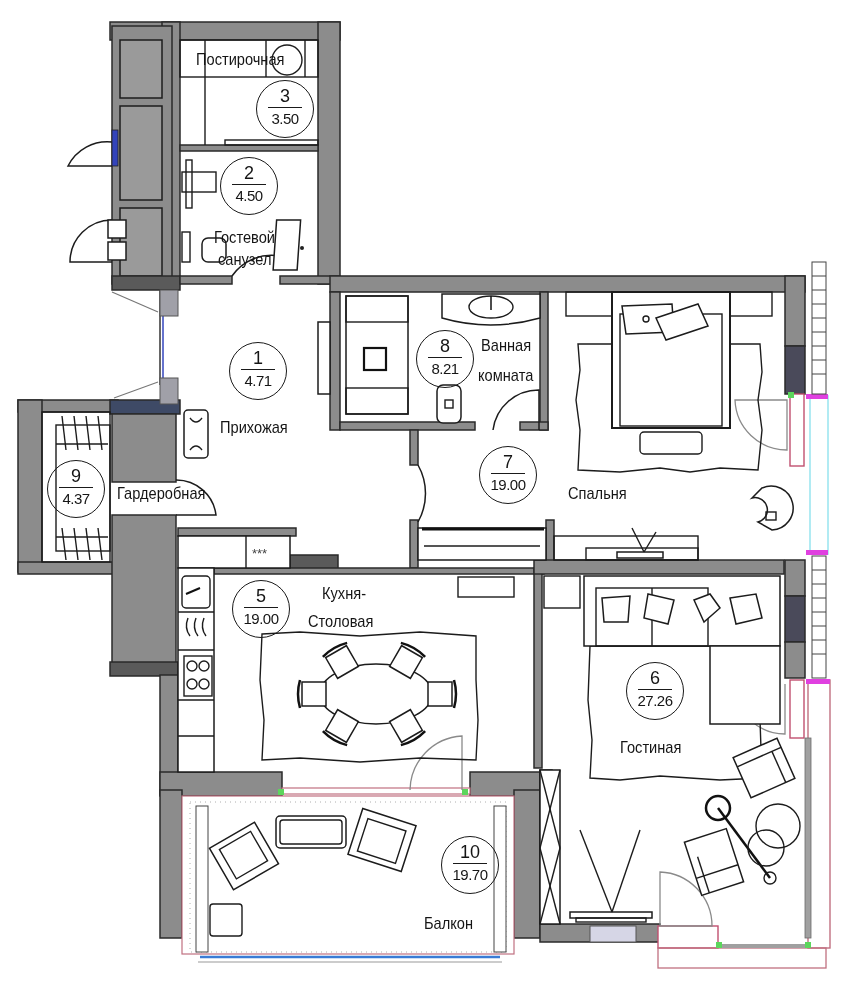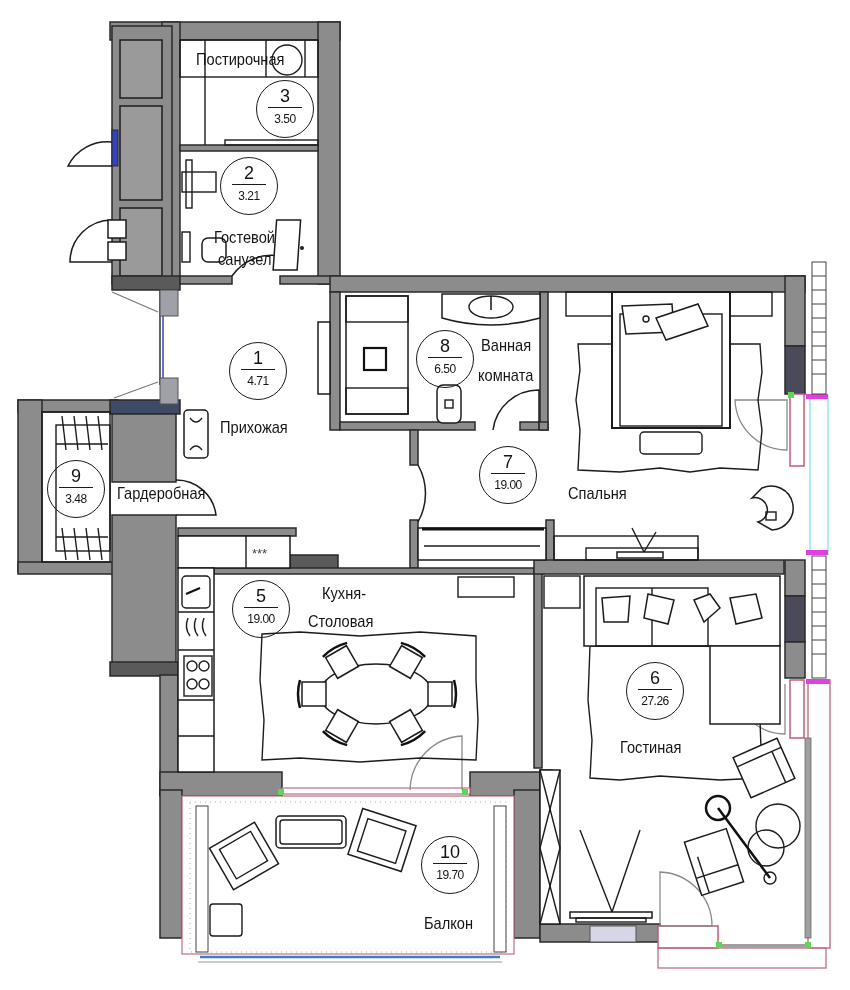--- a/index.html
+++ b/index.html
@@ -10,21 +10,21 @@
   .thin { fill: none; stroke: #1c1c1c; stroke-width: 1.4; }
   .furn { fill: #ffffff; stroke: #1c1c1c; stroke-width: 1.5; }
   .furn-bold { fill: #ffffff; stroke: #111; stroke-width: 2.2; }
   .door-arc { fill: none; stroke: #1c1c1c; stroke-width: 1.5; }
   .door-arc-grey { fill: none; stroke: #8a8a8a; stroke-width: 1.3; }
   .rug { fill: none; stroke: #1c1c1c; stroke-width: 1.4; }
   .room-label { position: absolute; font-family: "Liberation Sans", sans-serif; font-size: 17px; color: #151515; line-height: 19px; white-space: nowrap; transform: scaleX(0.86); transform-origin: left top; }
   .room-tag { position: absolute; width: 58px; height: 58px; border: 1.4px solid #1a1a1a; border-radius: 50%; box-sizing: border-box; text-align: center; font-family: "Liberation Sans", sans-serif; color: #151515; }
   .room-tag .num { display: block; font-size: 18px; line-height: 18px; margin-top: 6px; }
   .room-tag .bar { display: block; width: 34px; height: 1.4px; background: #1a1a1a; margin: 2px auto 1px auto; }
-  .room-tag .area { display: block; font-size: 12px; line-height: 20px; letter-spacing: -0.5px; }
+  .room-tag .area { display: block; font-size: 15px; line-height: 20px; letter-spacing: -0.5px; }
 </style>
 </head>
 <body>
 
 <svg width="850" height="990" viewBox="0 0 850 990">
 
   <rect class="wall" x="110" y="22" width="230" height="18"></rect>
   <rect class="wall" x="318" y="22" width="22" height="262"></rect>
   <rect class="wall" x="162" y="22" width="18" height="262"></rect>
 
@@ -346,29 +346,29 @@
 <div class="room-label" style="left:196px; top:50px;">Постирочная</div>
 <div class="room-tag" style="left:256px; top:80px;">
   <span class="num">3</span>
   <span class="bar"></span>
   <span class="area">3.50</span>
 </div>
 
 <div class="room-tag" style="left:220px; top:157px;">
   <span class="num">2</span>
   <span class="bar"></span>
-  <span class="area">3.21</span>
+  <span class="area">4.50</span>
 </div>
 <div class="room-label" style="left:214px; top:228px;">Гостевой</div>
 <div class="room-label" style="left:218px; top:250px;">санузел</div>
 
 <div class="room-tag" style="left:416px; top:330px;">
   <span class="num">8</span>
   <span class="bar"></span>
-  <span class="area">6.50</span>
+  <span class="area">8.21</span>
 </div>
 <div class="room-label" style="left:481px; top:336px;">Ванная</div>
 <div class="room-label" style="left:478px; top:366px;">комната</div>
 
 <div class="room-tag" style="left:229px; top:342px;">
   <span class="num">1</span>
   <span class="bar"></span>
   <span class="area">4.71</span>
 </div>
 <div class="room-label" style="left:220px; top:418px;">Прихожая</div>
@@ -376,37 +376,37 @@
 <div class="room-tag" style="left:479px; top:446px;">
   <span class="num">7</span>
   <span class="bar"></span>
   <span class="area">19.00</span>
 </div>
 <div class="room-label" style="left:568px; top:484px;">Спальня</div>
 
 <div class="room-tag" style="left:47px; top:460px;">
   <span class="num">9</span>
   <span class="bar"></span>
-  <span class="area">3.48</span>
+  <span class="area">4.37</span>
 </div>
 <div class="room-label" style="left:117px; top:484px;">Гардеробная</div>
 
 <div class="room-tag" style="left:232px; top:580px;">
   <span class="num">5</span>
   <span class="bar"></span>
   <span class="area">19.00</span>
 </div>
 <div class="room-label" style="left:322px; top:584px;">Кухня-</div>
 <div class="room-label" style="left:308px; top:612px;">Столовая</div>
 
 <div class="room-tag" style="left:626px; top:662px;">
   <span class="num">6</span>
   <span class="bar"></span>
   <span class="area">27.26</span>
 </div>
 <div class="room-label" style="left:620px; top:738px;">Гостиная</div>
 
-<div class="room-tag" style="left:421px; top:836px;">
+<div class="room-tag" style="left:441px; top:836px;">
   <span class="num">10</span>
   <span class="bar"></span>
   <span class="area">19.70</span>
 </div>
 <div class="room-label" style="left:424px; top:914px;">Балкон</div>
 
 </body></html>

